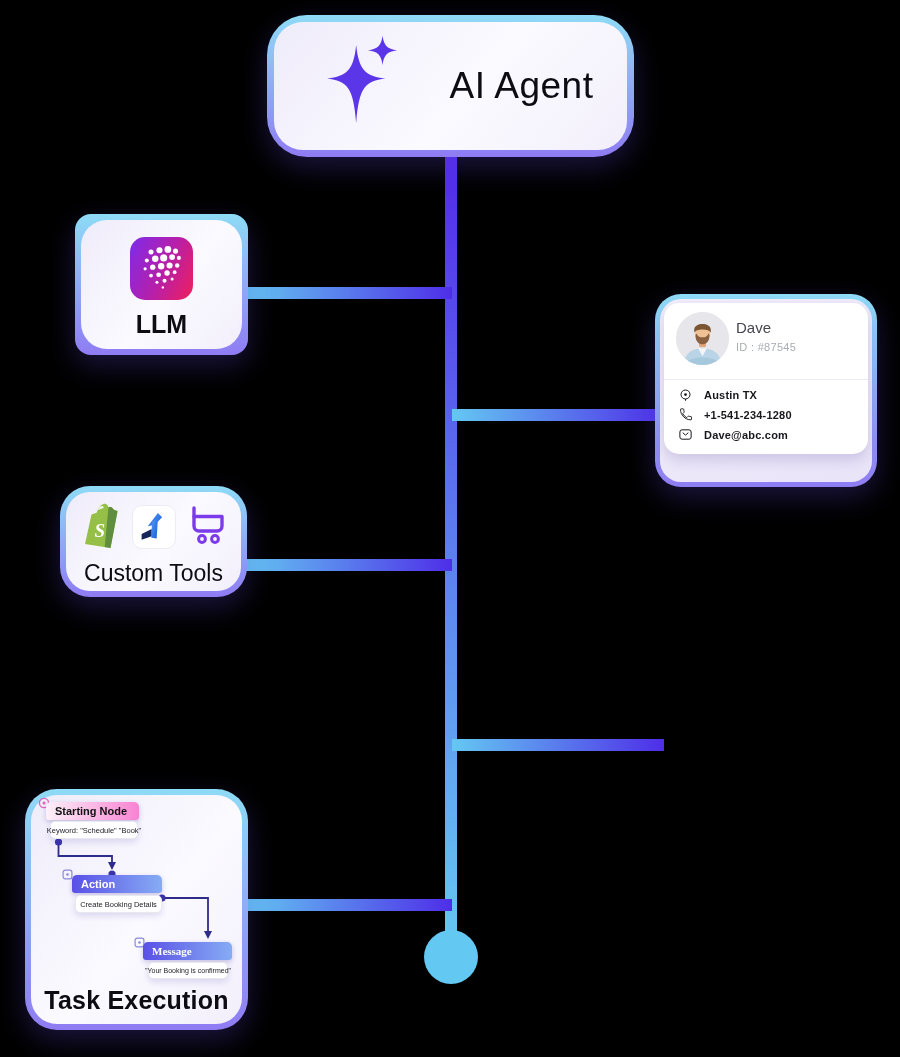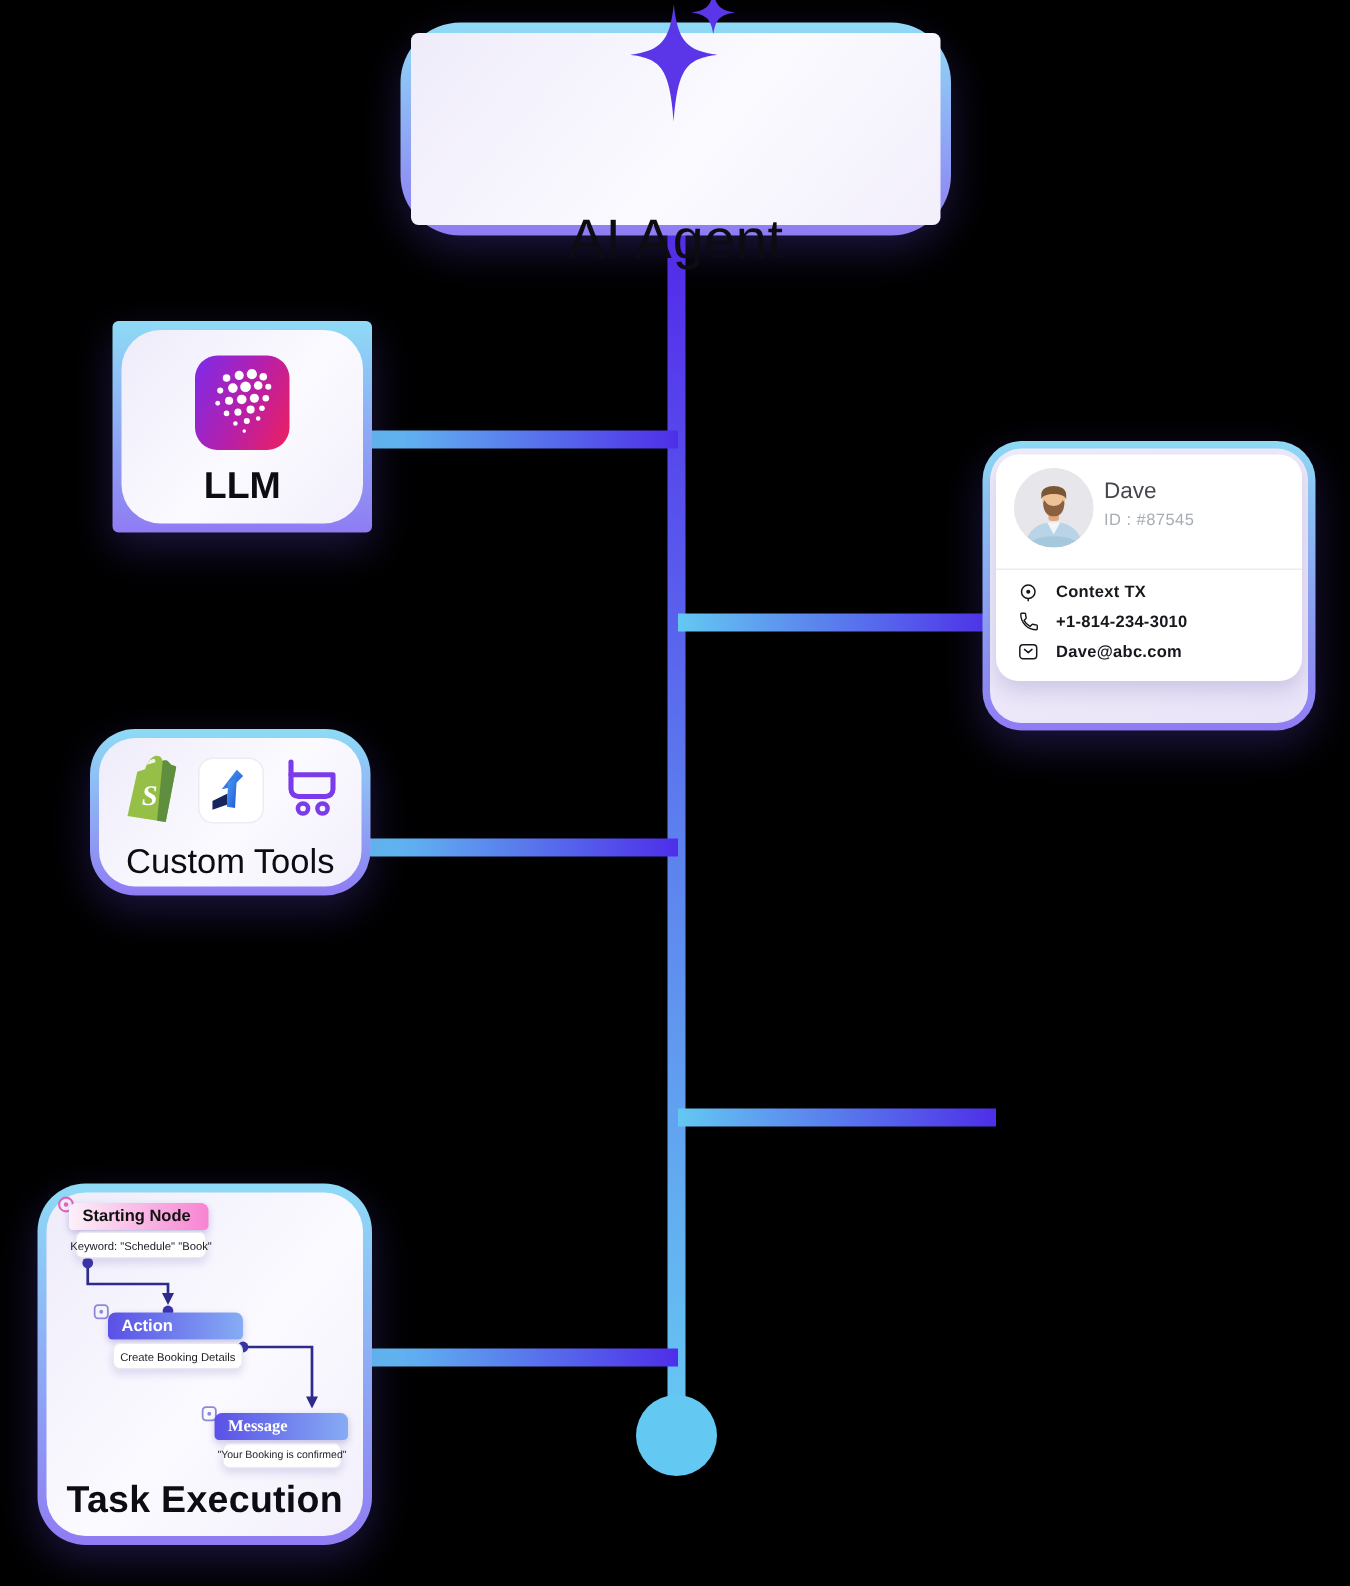--- a/index.html
+++ b/index.html
@@ -12,25 +12,25 @@
   .endcap{position:absolute;width:54px;height:54px;border-radius:50%;background:#63C8F2;}
 
   
   .gbox{position:absolute;background:linear-gradient(180deg,#8EDBF6 0%,#8F7CF3 100%);
         box-shadow:0 10px 28px rgba(90,70,210,.30);}
   .gbox-in{width:100%;height:100%;background:linear-gradient(130deg,#EFECFA 0%,#FBFAFF 55%,#F2EFFB 100%);
            display:flex;flex-direction:column;align-items:center;justify-content:center;box-sizing:border-box;}
 
   
   .agent{left:267px;top:15px;width:367px;height:142px;padding:7px;border-radius:40px;box-sizing:border-box;}
-  .agent .gbox-in{border-radius:5px;flex-direction:column;gap:42px;}
+  .agent .gbox-in{border-radius:29px;flex-direction:row;gap:42px;}
   .agent-label{font-size:37px;font-weight:500;letter-spacing:.5px;}
 
   
-  .llm{left:75px;top:214px;width:173px;height:141px;padding:6px;border-radius:4px;box-sizing:border-box;}
+  .llm{left:75px;top:214px;width:173px;height:141px;padding:6px;border-radius:16px;box-sizing:border-box;}
   .llm .gbox-in{border-radius:26px;gap:10px;padding-top:6px;}
   .llm-label{font-size:25px;font-weight:600;}
   .llm-tile{width:63px;height:63px;border-radius:15px;background:linear-gradient(115deg,#7D2BEB 0%,#B91FA6 55%,#F01F5C 100%);
             display:flex;align-items:center;justify-content:center;}
 
   
   .cc{left:655px;top:294px;width:222px;height:193px;padding:5px;border-radius:26px;box-sizing:border-box;}
   .cc .gbox-in{border-radius:21px;background:linear-gradient(160deg,#F2EFFB 0%,#E9E4F8 100%);
                justify-content:flex-start;align-items:stretch;}
   .cc-card{position:relative;margin:4px 4px 0 4px;height:151px;background:#fff;border-radius:15px;
@@ -144,27 +144,27 @@
         </div>
         <span class="cc-name">Dave</span>
         <span class="cc-id">ID : #87545</span>
         <div class="cc-div"></div>
         <div class="cc-row" style="top:84px;">
           <svg width="15" height="15" viewBox="0 0 24 24">
             <circle cx="12" cy="12" r="7.2" fill="none" stroke="#17171d" stroke-width="1.6"></circle>
             <circle cx="12" cy="12" r="2.2" fill="#17171d"></circle>
             <line x1="12" y1="19.2" x2="12" y2="22" stroke="#17171d" stroke-width="1.6"></line>
           </svg>
-          <span>Context TX</span>
+          <span>Austin TX</span>
         </div>
         <div class="cc-row" style="top:104px;">
           <svg width="15" height="15" viewBox="0 0 24 24">
             <path d="M7.5 10.6 c1.4 2.8 3.6 5 6.4 6.4 l2.1-2.1 c.3-.3.7-.4 1.1-.2 1.1.4 2.3.6 3.5.6 .6 0 1 .4 1 1 v3.2 c0 .6-.4 1-1 1 C11.5 20.5 4 13 4 3.9 c0-.6.4-1 1-1 h3.2 c.6 0 1 .4 1 1 0 1.2.2 2.4.6 3.5 .1.4 0 .8-.2 1.1 z" fill="none" stroke="#17171d" stroke-width="1.5" stroke-linejoin="round"></path>
           </svg>
-          <span>+1-814-234-3010</span>
+          <span>+1-541-234-1280</span>
         </div>
         <div class="cc-row" style="top:124px;">
           <svg width="15" height="15" viewBox="0 0 24 24">
             <rect x="3" y="4.5" width="18" height="15" rx="3.5" fill="none" stroke="#17171d" stroke-width="1.6"></rect>
             <path d="M8 9.5 L12 13 L16 9.5" fill="none" stroke="#17171d" stroke-width="1.6" stroke-linecap="round" stroke-linejoin="round"></path>
           </svg>
           <span>Dave@abc.com</span>
         </div>
       </div>
     </div>

